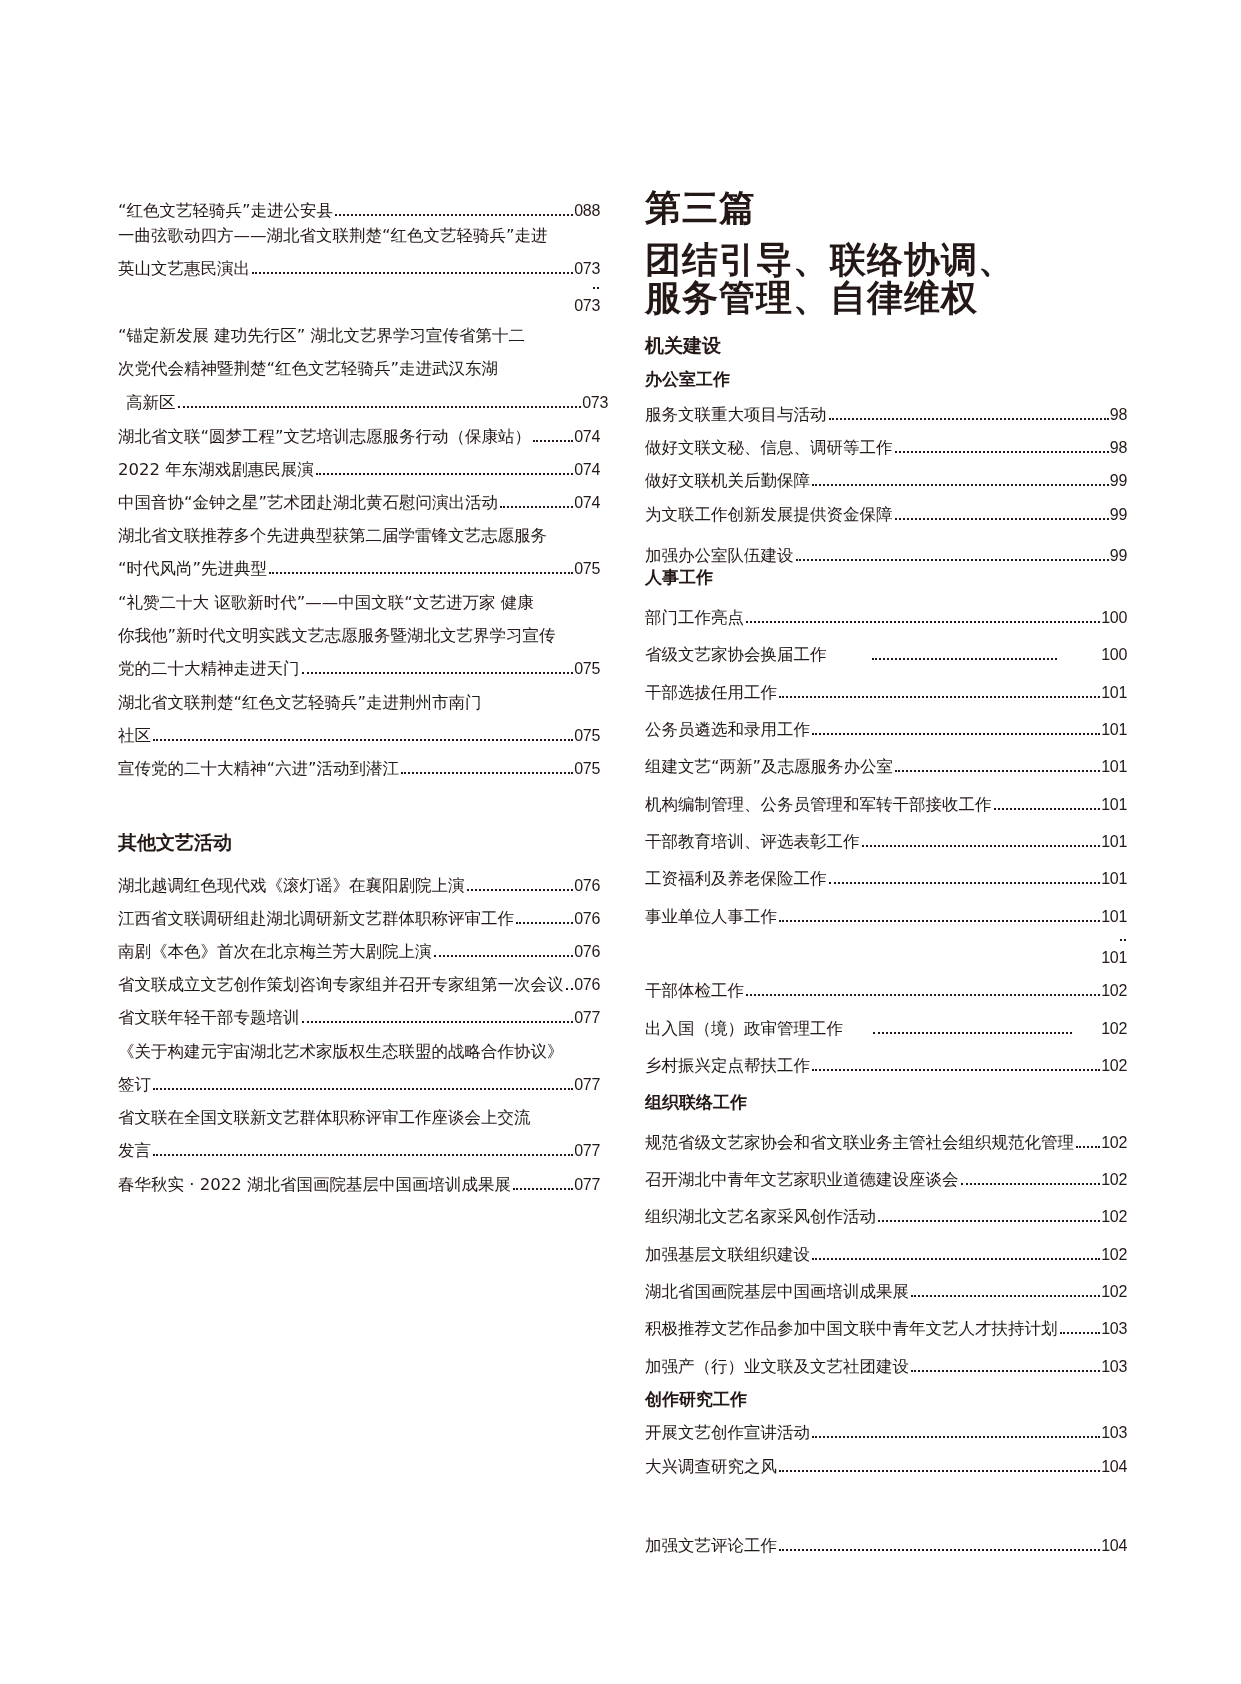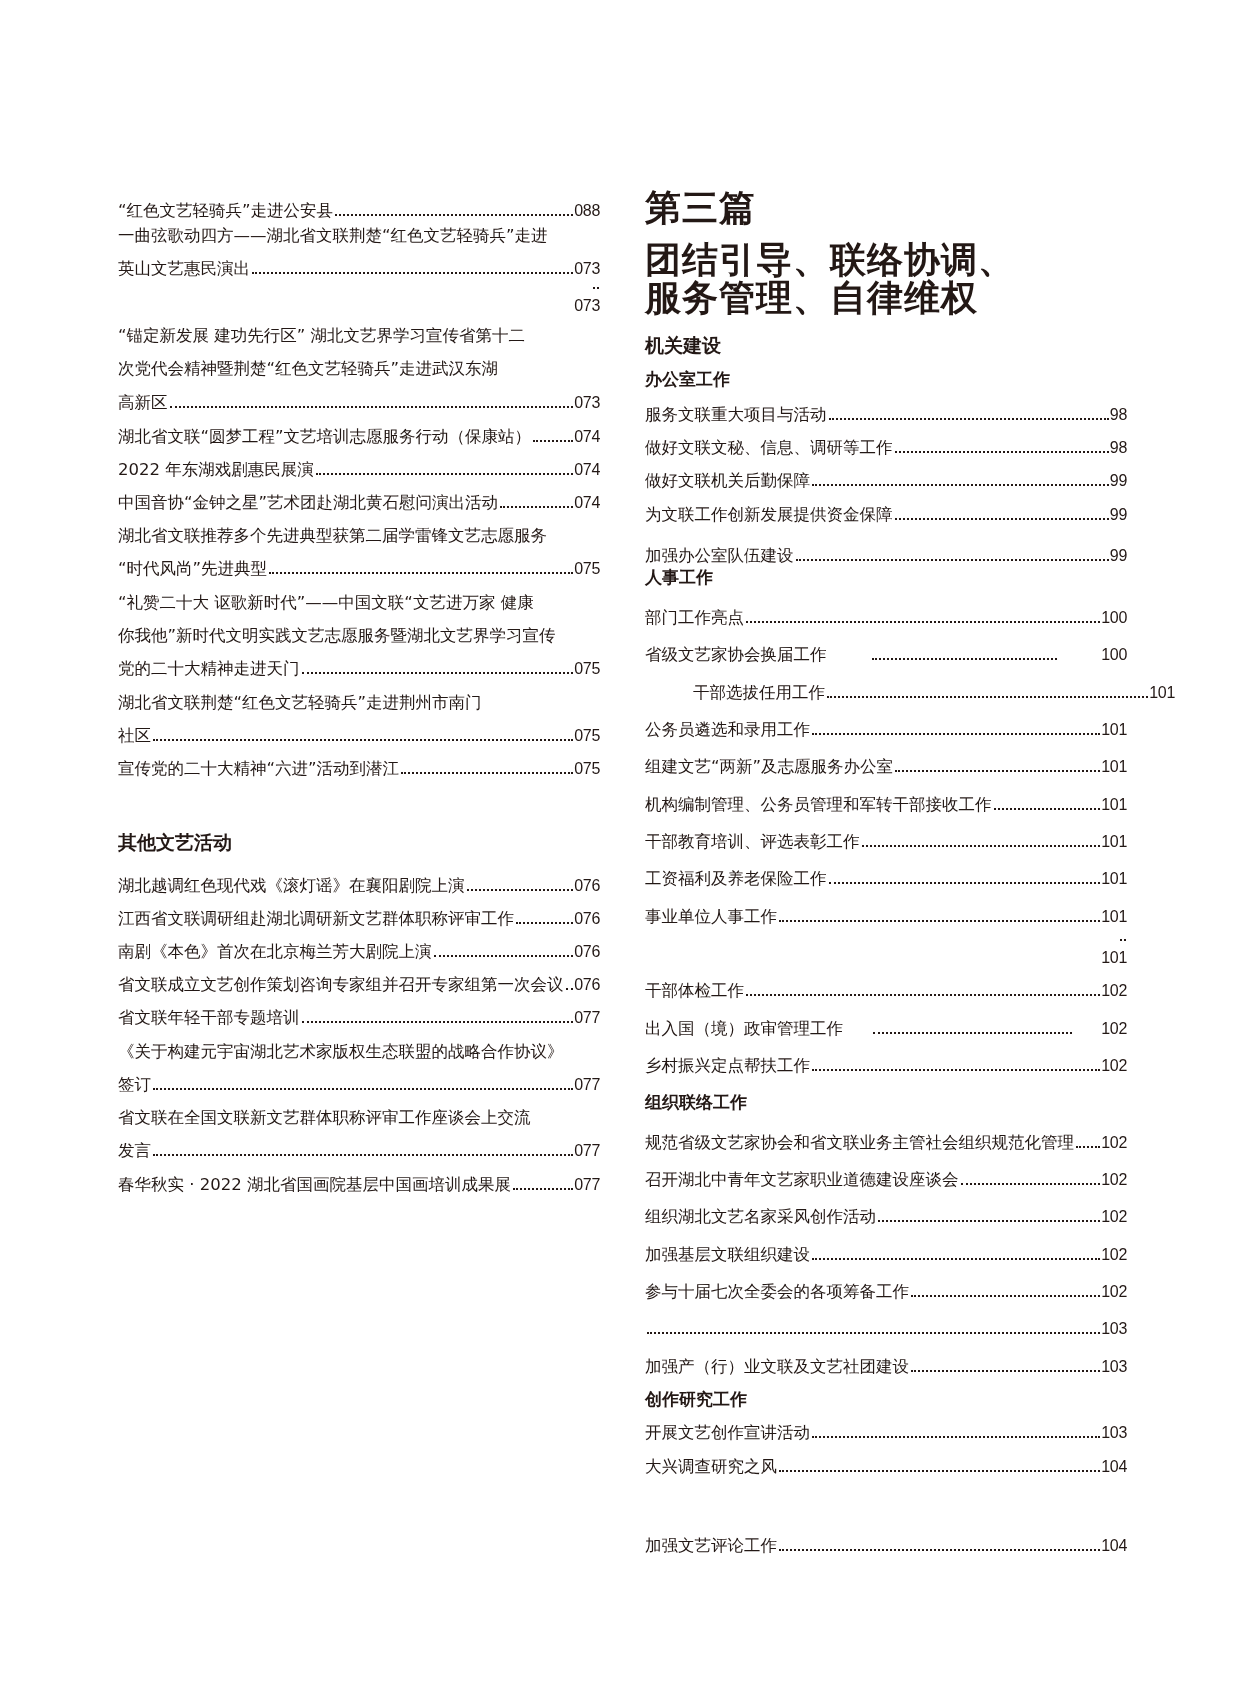--- a/index.html
+++ b/index.html
@@ -40,21 +40,21 @@
         <span class="t">2022 “夏之风”东湖惠民展演</span>
         <span class="dots"></span>
         <span class="p">073</span>
       </div>
       <div class="row cont" style="top: 321px;">
         <span class="t">“锚定新发展 建功先行区” 湖北文艺界学习宣传省第十二</span>
       </div>
       <div class="row cont" style="top: 354px;">
         <span class="t">次党代会精神暨荆楚“红色文艺轻骑兵”走进武汉东湖</span>
       </div>
-      <div class="row" style="top: 388px;">
+      <div class="row" style="top: 388px; margin-left: 8px;">
         <span class="t">高新区</span>
         <span class="dots"></span>
         <span class="p">073</span>
       </div>
       <div class="row" style="top: 422px;">
         <span class="t">湖北省文联“圆梦工程”文艺培训志愿服务行动（保康站）</span>
         <span class="dots"></span>
         <span class="p">074</span>
       </div>
       <div class="row" style="top: 455px;">
@@ -187,21 +187,21 @@
       <div class="row" style="top: 603px;">
         <span class="t">部门工作亮点</span>
         <span class="dots"></span>
         <span class="p">100</span>
       </div>
       <div class="row" style="top: 640px; gap: 43px;">
         <span class="t">省级文艺家协会换届工作</span>
         <span class="dots"></span>
         <span class="p">100</span>
       </div>
-      <div class="row" style="top: 678px; margin-left: 48px;">
+      <div class="row" style="top: 678px;">
         <span class="t">干部选拔任用工作</span>
         <span class="dots"></span>
         <span class="p">101</span>
       </div>
       <div class="row" style="top: 715px;">
         <span class="t">公务员遴选和录用工作</span>
         <span class="dots"></span>
         <span class="p">101</span>
       </div>
       <div class="row" style="top: 752px;">
@@ -264,25 +264,26 @@
         <span class="t">组织湖北文艺名家采风创作活动</span>
         <span class="dots"></span>
         <span class="p">102</span>
       </div>
       <div class="row" style="top: 1240px;">
         <span class="t">加强基层文联组织建设</span>
         <span class="dots"></span>
         <span class="p">102</span>
       </div>
       <div class="row" style="top: 1277px;">
-        <span class="t">参与十届七次全委会的各项筹备工作</span>
+        <span class="t">湖北省国画院基层中国画培训成果展</span>
         <span class="dots"></span>
         <span class="p">102</span>
       </div>
       <div class="row" style="top: 1314px;">
+        <span class="t">积极推荐文艺作品参加中国文联中青年文艺人才扶持计划</span>
         <span class="dots"></span>
         <span class="p">103</span>
       </div>
       <div class="row" style="top: 1352px;">
         <span class="t">加强产（行）业文联及文艺社团建设</span>
         <span class="dots"></span>
         <span class="p">103</span>
       </div>
       <div class="h-sub" style="top: 1388px;">创作研究工作</div>
       <div class="row" style="top: 1418px;">

